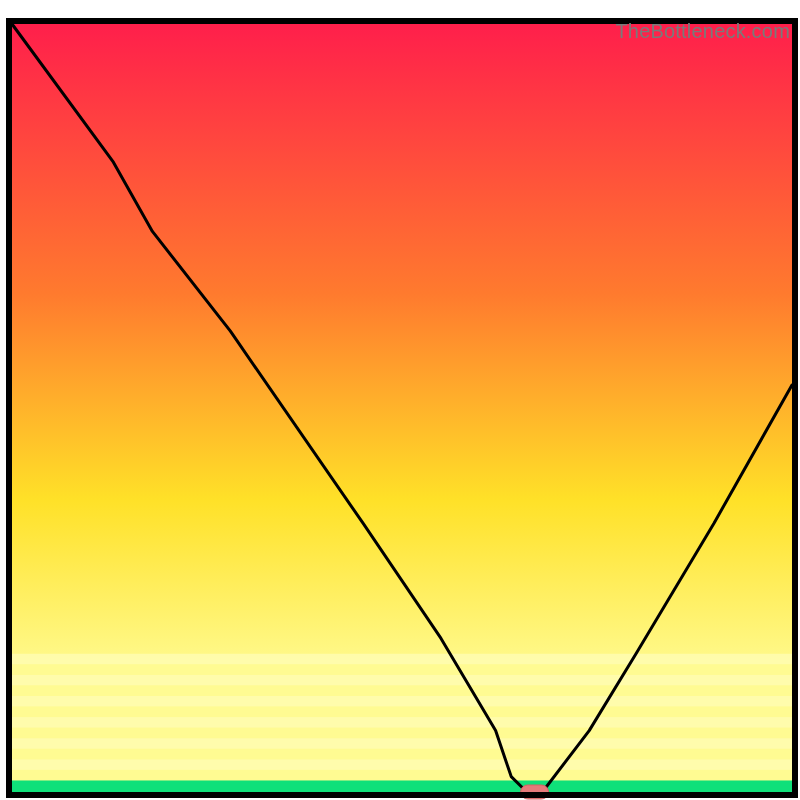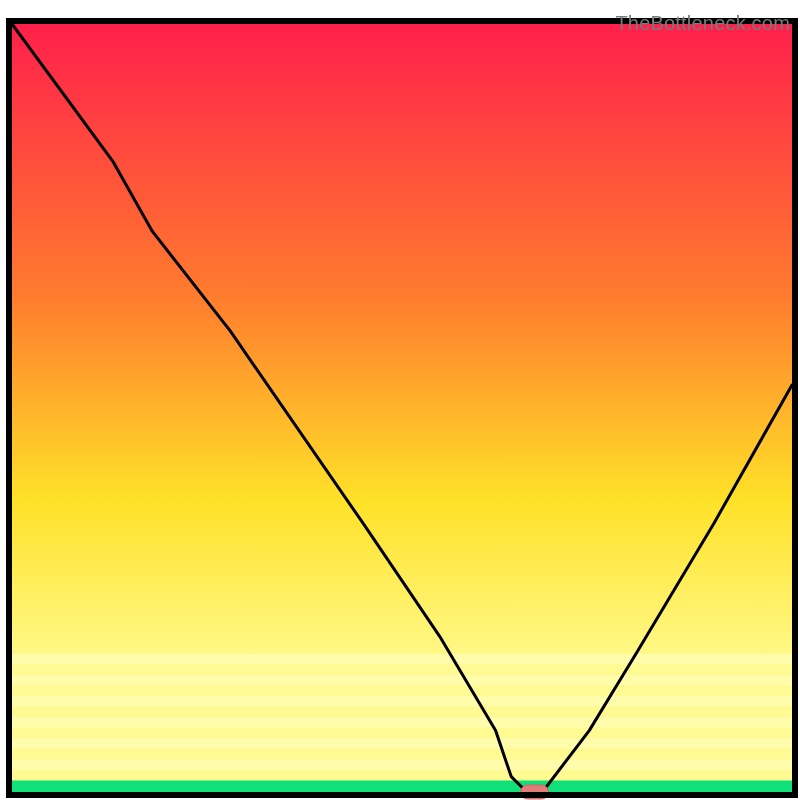--- a/index.html
+++ b/index.html
@@ -11,21 +11,21 @@
     background: #fff;
     font-family: Arial, Helvetica, sans-serif;
   }
   .chart-wrap {
     position: relative;
     width: 800px;
     height: 800px;
   }
   .watermark {
     position: absolute;
-    top: 12px;
+    top: 20px;
     right: 10px;
     color: #7a7a7a;
     font-size: 20px;
     font-weight: 400;
     letter-spacing: 0.2px;
     z-index: 5;
   }
   svg.plot {
     position: absolute;
     left: 0;

